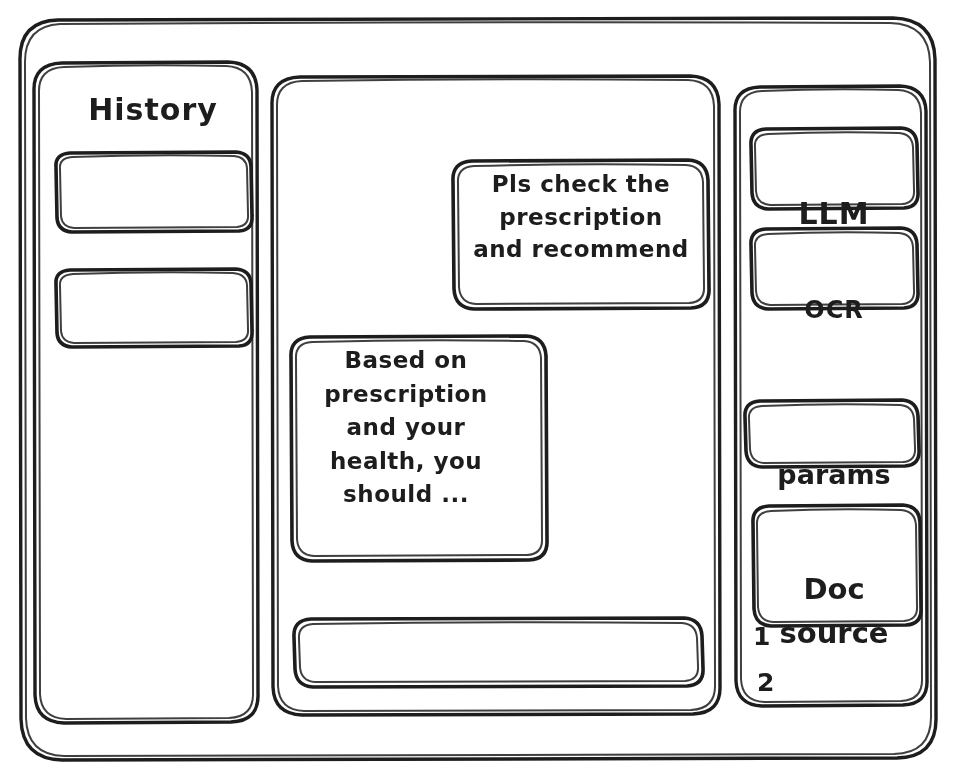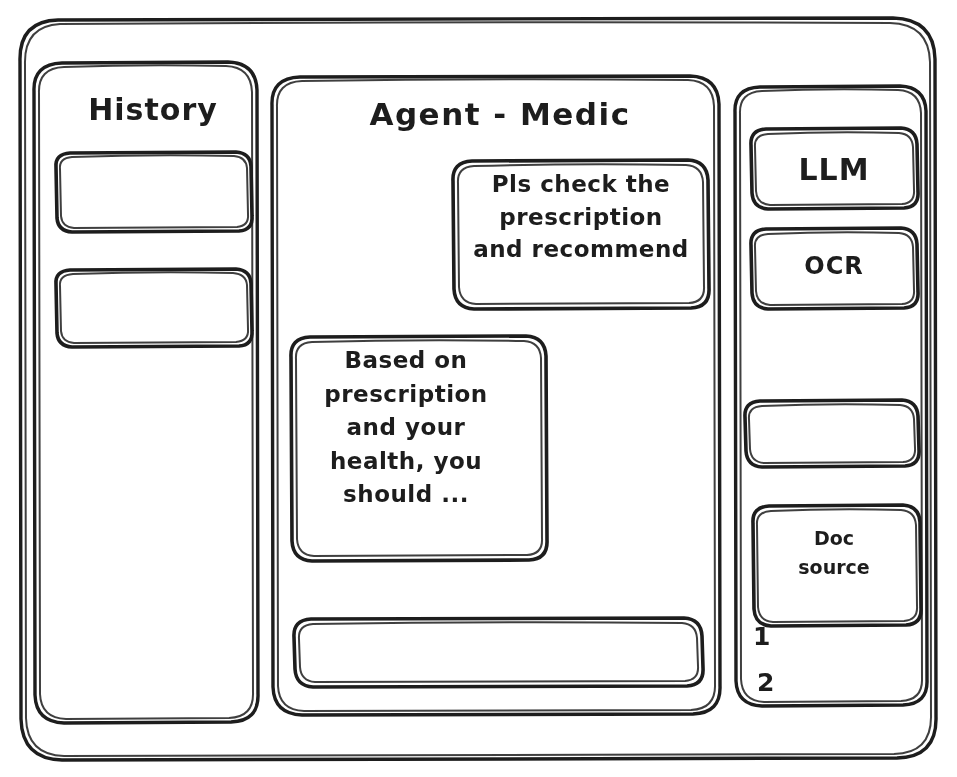--- a/index.html
+++ b/index.html
@@ -84,25 +84,26 @@
     line-height: 1.46;
   }
 
   .tool-label {
     position: absolute;
     color: #1d1d1d;
     font-family: "DejaVu Sans", sans-serif;
     font-weight: 700;
     text-align: center;
     user-select: none;
+    margin-top: 44px;
   }
   #tool-llm-label    { left: 752px; top: 152px; width: 164px; font-size: 30px; letter-spacing: 1px; }
   #tool-ocr-label    { left: 752px; top: 252px; width: 164px; font-size: 24px; letter-spacing: 1px; }
   #tool-params-label { left: 748px; top: 415px; width: 172px; font-size: 27px; }
-  #tool-doc-label    { left: 748px; top: 524px; width: 172px; font-size: 19px; line-height: 1.5; white-space: pre-line; }
+  #tool-doc-label    { left: 748px; top: 524px; width: 172px; font-size: 29px; line-height: 1.5; white-space: pre-line; }
 
   .doc-item {
     position: absolute;
     color: #1d1d1d;
     font-family: "DejaVu Sans", sans-serif;
     font-weight: 700;
     font-size: 25px;
     user-select: none;
   }
   #doc-item-1 { left: 753px; top: 622px; }
@@ -160,40 +161,40 @@
     <path class="hand t-ghost" d="M 771 511 Q 837 508 901 510 Q 915 511 916 525 L 917 606 Q 918 620 904 621 L 773 622 Q 759 621 758 607 L 757 525 Q 756 512 771 511"></path>
 
   </svg>
 
   <div class="txt" id="history-title">History</div>
 
   <div class="hit" style="left:56px;top:152px;width:197px;height:81px;" title="history item 1"></div>
 
   <div class="hit" style="left:56px;top:269px;width:197px;height:78px;" title="history item 2"></div>
 
-  <div class="txt" id="agent-title">Agent - Medic</div>
 
   <div class="txt" id="user-msg-text">Pls check the
 prescription
 and recommend</div>
 
   <div class="txt" id="assistant-msg-text">Based on
 prescription
 and your
 health, you
 should ...</div>
 
   <div class="hit" style="left:294px;top:618px;width:410px;height:70px;" title=""></div>
 
   <div class="tool-label" id="tool-llm-label">LLM</div>
   <div class="hit" style="left:751px;top:128px;width:168px;height:82px;"></div>
 
   <div class="tool-label" id="tool-ocr-label">OCR</div>
   <div class="hit" style="left:751px;top:228px;width:168px;height:82px;"></div>
 
+  <div class="tool-label" id="tool-params-label">params</div>
   <div class="hit" style="left:745px;top:400px;width:175px;height:68px;"></div>
 
   <div class="tool-label" id="tool-doc-label">Doc
 source</div>
   <div class="hit" style="left:752px;top:505px;width:170px;height:122px;"></div>
 
   <div class="doc-item" id="doc-item-1">1</div>
 
   <div class="doc-item" id="doc-item-2">2</div>
 

